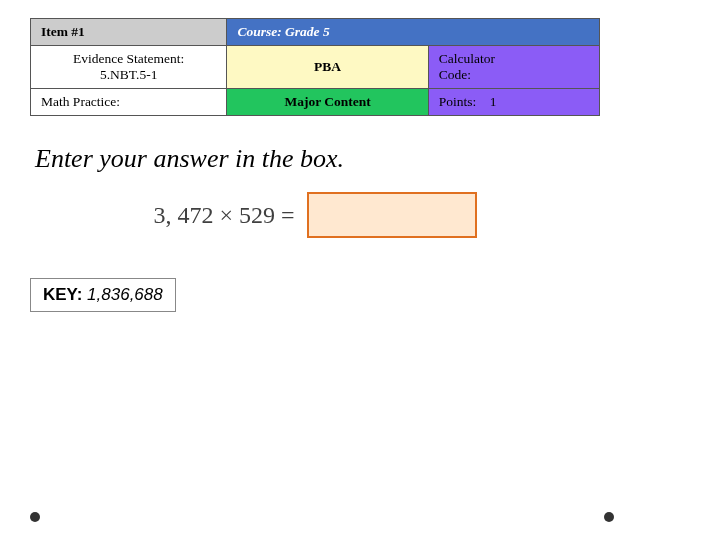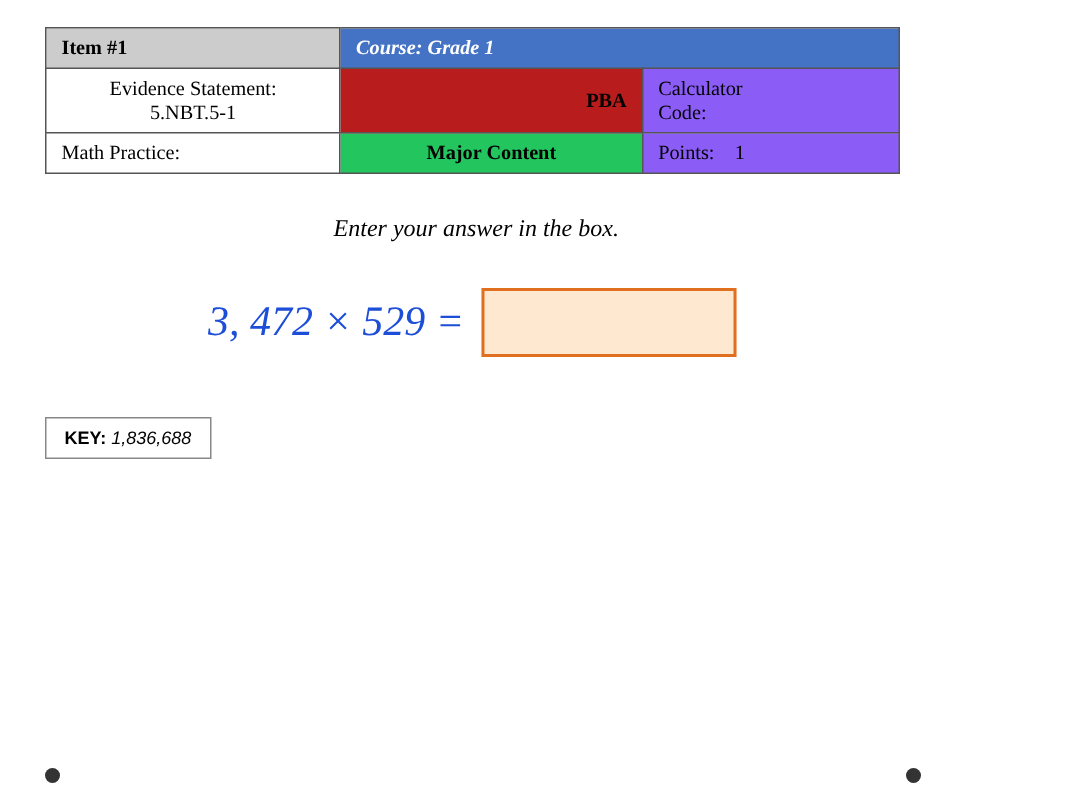--- a/index.html
+++ b/index.html
@@ -53,24 +53,24 @@
     }
 
     .evidence-cell {
       background: #ffffff;
       font-size: 13px;
       width: 195px;
       text-align: center;
     }
 
     .pba-cell {
-      background: #b91c1c;
+      background: #fef9c3;
       font-weight: bold;
       font-size: 14px;
-      text-align: right;
+      text-align: center;
       width: 200px;
     }
 
     .calculator-cell {
       background: #8b5cf6;
       font-size: 13px;
       width: 170px;
     }
 
     .math-practice-cell {
@@ -86,58 +86,56 @@
       text-align: center;
     }
 
     .points-cell {
       background: #8b5cf6;
       font-size: 13px;
     }
 
     
     .instruction-text {
-      font-size: 16px;
+      font-size: 26px;
       font-style: italic;
-      margin-bottom: 30px;
+      margin-bottom: 18px;
       color: #000;
       margin-left: 5px;
-      text-align: center;
     }
 
     
     .math-area {
       display: flex;
       align-items: center;
       justify-content: center;
       margin-bottom: 40px;
       gap: 12px;
     }
 
     .math-expression {
-      font-size: 28px;
-      font-style: italic;
-      color: #1d4ed8;
+      font-size: 24px;
+      color: #404040;
       font-family: Georgia, 'Times New Roman', serif;
     }
 
     .answer-box {
       width: 170px;
       height: 46px;
       border: 2px solid #e07020;
       background: #ffe8d0;
       display: inline-block;
     }
 
     
     .key-section {
       border: 1px solid #888;
       padding: 6px 12px;
       display: inline-block;
-      font-size: 12px;
+      font-size: 17px;
       font-family: Arial, sans-serif;
       color: #000;
       background: #fff;
     }
 
     .key-label {
       font-weight: bold;
       font-variant: small-caps;
     }
 
@@ -164,21 +162,21 @@
   </style>
 </head>
 <body>
 
 <div class="page-container">
 
   <table class="info-table">
     <tbody>
         <tr>
       <td class="item-header">Item #1</td>
-      <td class="course-header" colspan="2">Course:  Grade 1</td>
+      <td class="course-header" colspan="2">Course:  Grade 5</td>
     </tr>
     <tr>
       <td class="evidence-cell">Evidence Statement:<br><span>5.NBT.5-1</span></td>
       <td class="pba-cell">PBA</td>
       <td class="calculator-cell">Calculator<br>Code:</td>
     </tr>
     <tr>
       <td class="math-practice-cell">Math Practice:</td>
       <td class="major-content-cell">Major Content</td>
       <td class="points-cell">

